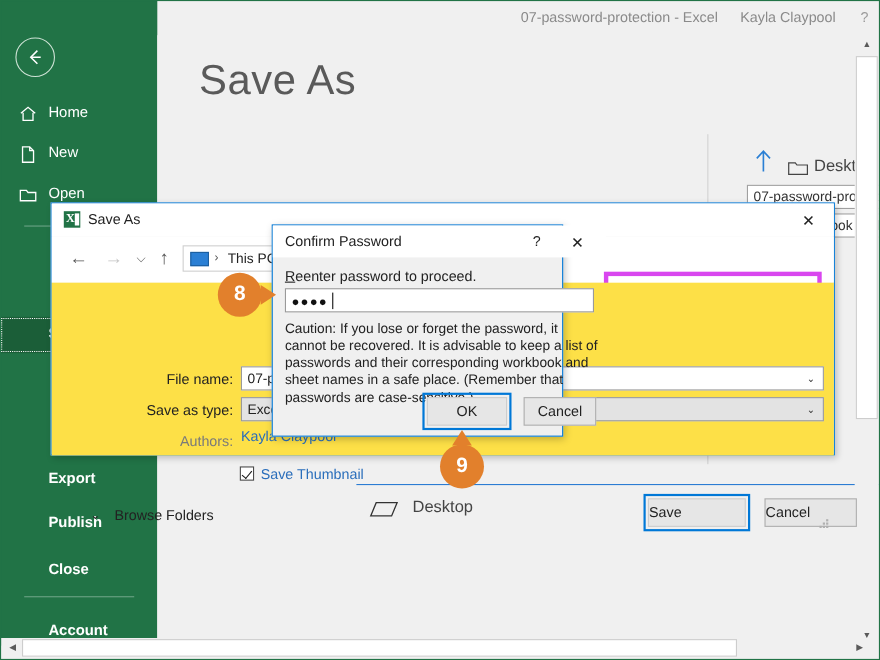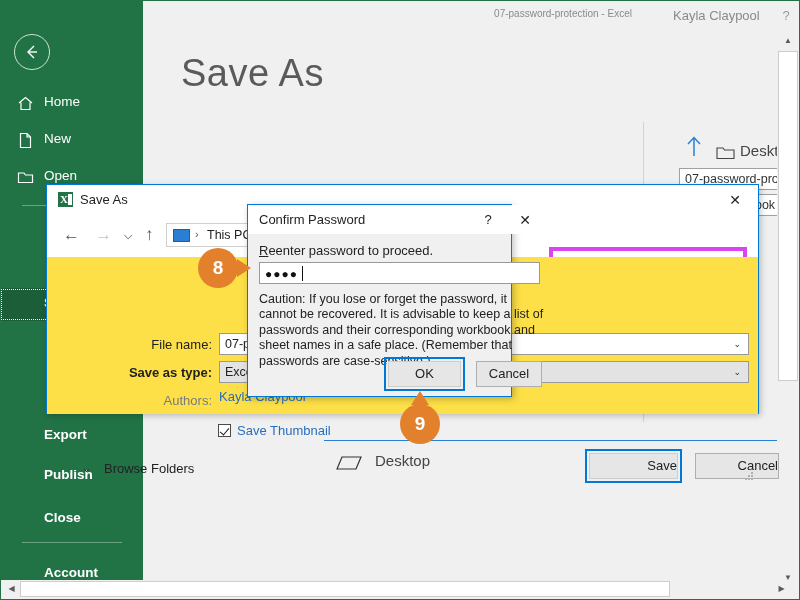--- a/index.html
+++ b/index.html
@@ -10,21 +10,21 @@
     -webkit-font-smoothing:antialiased;
   }
   .abs{position:absolute;}
 
   
   #excel-window{left:0;top:0;width:800px;height:600px;background:#f0f0f0;overflow:hidden;}
   #excel-border{left:0;top:0;width:800px;height:600px;box-sizing:border-box;border:1px solid #217346;pointer-events:none;}
 
   
   #titlebar{left:143px;top:0;width:657px;height:32px;background:#f0f0f0;}
-  #doc-title{left:290px;top:8px;width:260px;text-align:center;font-size:10px;color:#8a8a8a;white-space:nowrap;}
+  #doc-title{left:290px;top:8px;width:260px;text-align:center;font-size:13px;color:#8a8a8a;white-space:nowrap;}
   #user-name{left:530px;top:8px;font-size:13px;color:#8a8a8a;white-space:nowrap;}
   .wbtn{top:4px;width:30px;height:24px;text-align:center;line-height:24px;color:#9a9a9a;font-size:13px;}
   #btn-help{left:628px;}
 
   
   #sidebar{left:0;top:0;width:143px;height:587px;background:#217346;}
   #back-circle{left:14px;top:34px;width:34px;height:34px;border:1.6px solid #cfe3d6;border-radius:50%;}
   #back-circle svg{position:absolute;left:7px;top:7px;}
   .nav-item{left:0;width:143px;height:33px;color:#ffffff;font-size:13.5px;}
   .nav-item .lbl{position:absolute;left:44px;top:7px;white-space:nowrap;}
@@ -91,33 +91,33 @@
   #crumb .s1{left:28px;}
   #crumb .txt{position:absolute;left:40px;top:4px;}
   #crumb .s2{left:92px;}
   #searchbox{position:absolute;left:502px;top:8px;width:198px;height:24px;box-sizing:border-box;border:4px solid #d946ef;background:#fff;margin-top:24px;}
   #searchbox .ph{position:absolute;left:7px;top:4px;font-size:12.5px;color:#6e6e6e;}
   #searchbox .mag{position:absolute;right:8px;top:4px;font-size:13px;color:#333;}
 
   #sa-body{left:0;top:72px;width:711px;height:157px;background:#fde047;}
   .sa-lbl{position:absolute;font-size:13px;color:#222;text-align:right;}
   #lbl-fname{left:40px;top:80px;width:125px;}
-  #lbl-ftype{left:40px;top:108px;width:125px;font-weight:bold;}
+  #lbl-ftype{left:40px;top:108px;width:125px;}
   #lbl-authors{left:40px;top:136px;width:125px;color:#7a7a7a;}
   #inp-fname{position:absolute;left:172px;top:76px;width:530px;height:22px;box-sizing:border-box;border:1px solid #9a9a9a;background:#fff;font-size:12.5px;color:#222;padding:3px 5px;}
   #inp-fname .car{position:absolute;right:7px;top:5px;font-size:9px;color:#333;}
   #inp-ftype{position:absolute;left:172px;top:104px;width:530px;height:22px;box-sizing:border-box;border:1px solid #9a9a9a;background:#e3e3e3;font-size:12.5px;color:#222;padding:3px 5px;}
   #inp-ftype .car{position:absolute;right:7px;top:5px;font-size:9px;color:#333;}
   #authors-val{position:absolute;left:172px;top:132px;font-size:13px;color:#2a6ebb;}
   #save-thumb{position:absolute;left:190px;top:166px;font-size:13px;color:#2a6ebb;}
   #save-thumb .cb{position:absolute;left:-19px;top:1px;width:13px;height:13px;box-sizing:border-box;border:1px solid #4a4a4a;background:#fff;}
   #save-thumb .cb:after{content:"";position:absolute;left:3px;top:1px;width:4px;height:8px;border:solid #1a1a1a;border-width:0 1.6px 1.6px 0;transform:rotate(40deg);}
   #browse-folders{position:absolute;left:57px;top:204px;font-size:13px;color:#222;}
   #browse-folders .chev{position:absolute;left:-22px;top:1px;font-size:11px;}
-  .sa-btn{position:absolute;height:26px;box-sizing:border-box;border:1px solid #aeaeae;background:#e6e6e6;font-size:13px;color:#222;text-align:right;line-height:24px;}
+  .sa-btn{position:absolute;height:26px;box-sizing:border-box;border:1px solid #aeaeae;background:#e6e6e6;font-size:13px;color:#222;text-align:left;line-height:24px;}
   #sa-save{left:542px;top:196px;width:89px;border:1px solid #cdcdcd;}
   #sa-save-ring{left:538px;top:192px;width:97px;height:34px;box-sizing:border-box;border:2px solid #0078d7;}
   #sa-cancel{left:648px;top:196px;width:84px;}
   #sa-grip{left:698px;top:215px;width:9px;height:9px;}
   #sa-grip i{position:absolute;width:2px;height:2px;background:#b0b0b0;}
 
   
   #confirm-dialog{left:247px;top:204px;width:265px;height:193px;background:#f0f0f0;box-sizing:border-box;border:1px solid #0078d7;box-shadow:2px 2px 7px rgba(0,0,0,.25);}
   #cp-titlebar{left:0;top:0;width:303px;height:29px;background:#ffffff;}
   #cp-title{left:11px;top:7px;font-size:13px;color:#222;}

